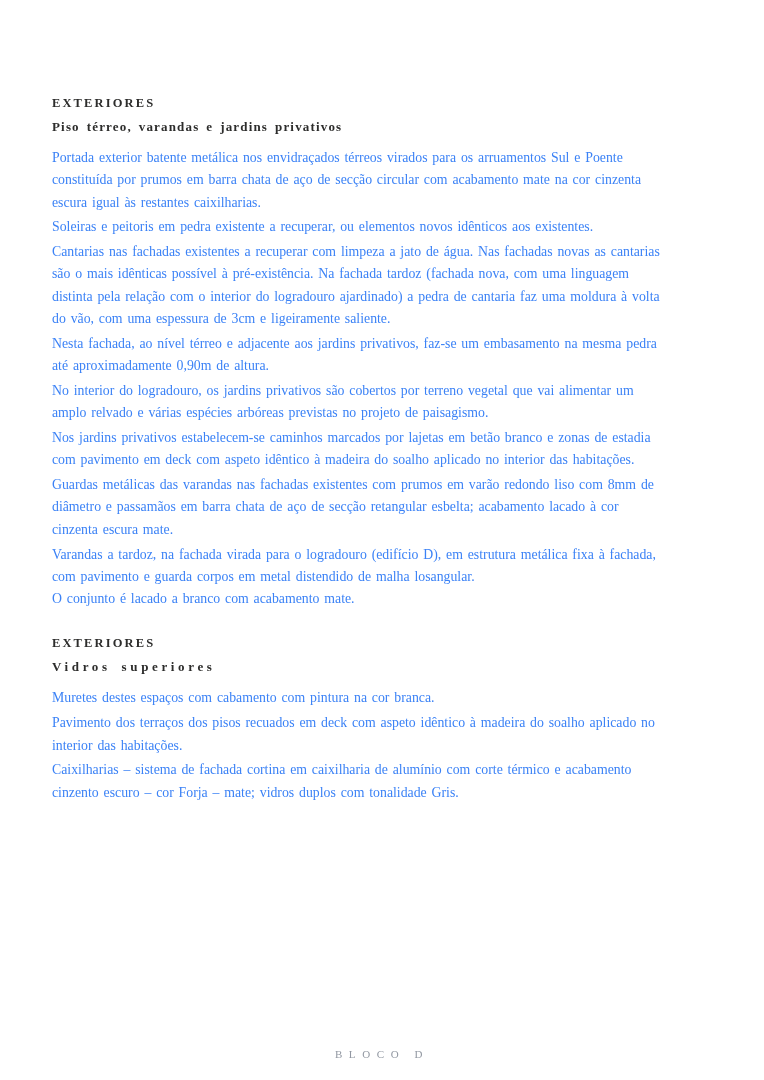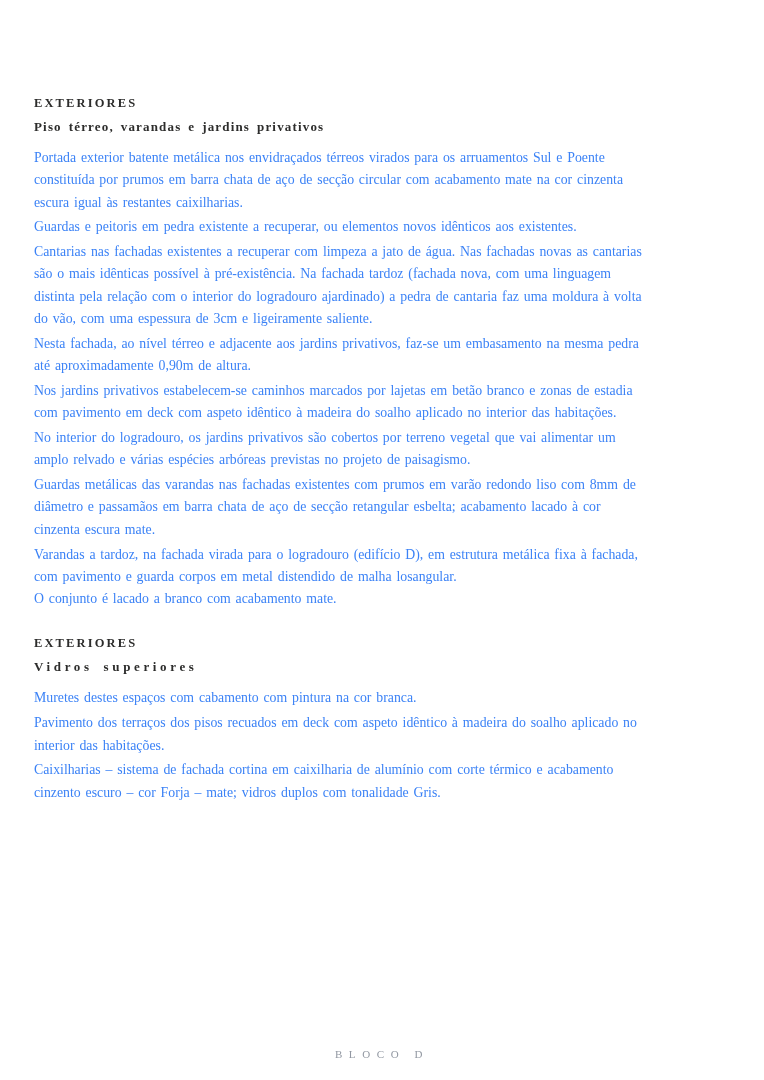--- a/index.html
+++ b/index.html
@@ -10,21 +10,21 @@
   body {
     width: 764px;
     height: 1080px;
     overflow: hidden;
   }
   .page {
     position: relative;
     width: 764px;
     height: 1080px;
     box-sizing: border-box;
-    padding: 96px 76px 0 34px;
+    padding: 96px 76px 0 52px;
     background: #ffffff;
     font-family: "Liberation Serif", "DejaVu Serif", serif;
     color: #3a3a39;
   }
   .doc-section { margin: 0; }
   .doc-section + .doc-section { margin-top: 26px; }
   .heading {
     font-size: 12.5px;
     line-height: 14px;
     font-weight: 700;
@@ -73,25 +73,25 @@
 </head>
 <body>
 
 <div class="page">
 
   <section class="doc-section">
     <h1 class="heading">EXTERIORES</h1>
     <h2 class="subheading tight">Piso térreo, varandas e jardins privativos</h2>
     <div class="paras">
         <p class="para">Portada exterior batente metálica nos envidraçados térreos virados para os arruamentos Sul e Poente constituída por prumos em barra chata de aço de secção circular com acabamento mate na cor cinzenta escura igual às restantes caixilharias.</p>
-        <p class="para">Guardas e peitoris em pedra existente a recuperar, ou elementos novos idênticos aos existentes.</p>
+        <p class="para">Soleiras e peitoris em pedra existente a recuperar, ou elementos novos idênticos aos existentes.</p>
         <p class="para">Cantarias nas fachadas existentes a recuperar com limpeza a jato de água. Nas fachadas novas as cantarias são o mais idênticas possível à pré-existência. Na fachada tardoz (fachada nova, com uma linguagem distinta pela relação com o interior do logradouro ajardinado) a pedra de cantaria faz uma moldura à volta do vão, com uma espessura de 3cm e ligeiramente saliente.</p>
         <p class="para">Nesta fachada, ao nível térreo e adjacente aos jardins privativos, faz-se um embasamento na mesma pedra até aproximadamente 0,90m de altura.</p>
+        <p class="para">No interior do logradouro, os jardins privativos são cobertos por terreno vegetal que vai alimentar um amplo relvado e várias espécies arbóreas previstas no projeto de paisagismo.</p>
         <p class="para">Nos jardins privativos estabelecem-se caminhos marcados por lajetas em betão branco e zonas de estadia com pavimento em deck com aspeto idêntico à madeira do soalho aplicado no interior das habitações.</p>
-        <p class="para">No interior do logradouro, os jardins privativos são cobertos por terreno vegetal que vai alimentar um amplo relvado e várias espécies arbóreas previstas no projeto de paisagismo.</p>
         <p class="para">Guardas metálicas das varandas nas fachadas existentes com prumos em varão redondo liso com 8mm de diâmetro e passamãos em barra chata de aço de secção retangular esbelta; acabamento lacado à cor cinzenta escura mate.</p>
         <p class="para">Varandas a tardoz, na fachada virada para o logradouro (edifício D), em estrutura metálica fixa à fachada, com pavimento e guarda corpos em metal distendido de malha losangular.
 O conjunto é lacado a branco com acabamento mate.</p>
       </div>
   </section>
 
   <section class="doc-section">
     <h1 class="heading">EXTERIORES</h1>
     <h2 class="subheading spaced">Vidros superiores</h2>
     <div class="paras">

